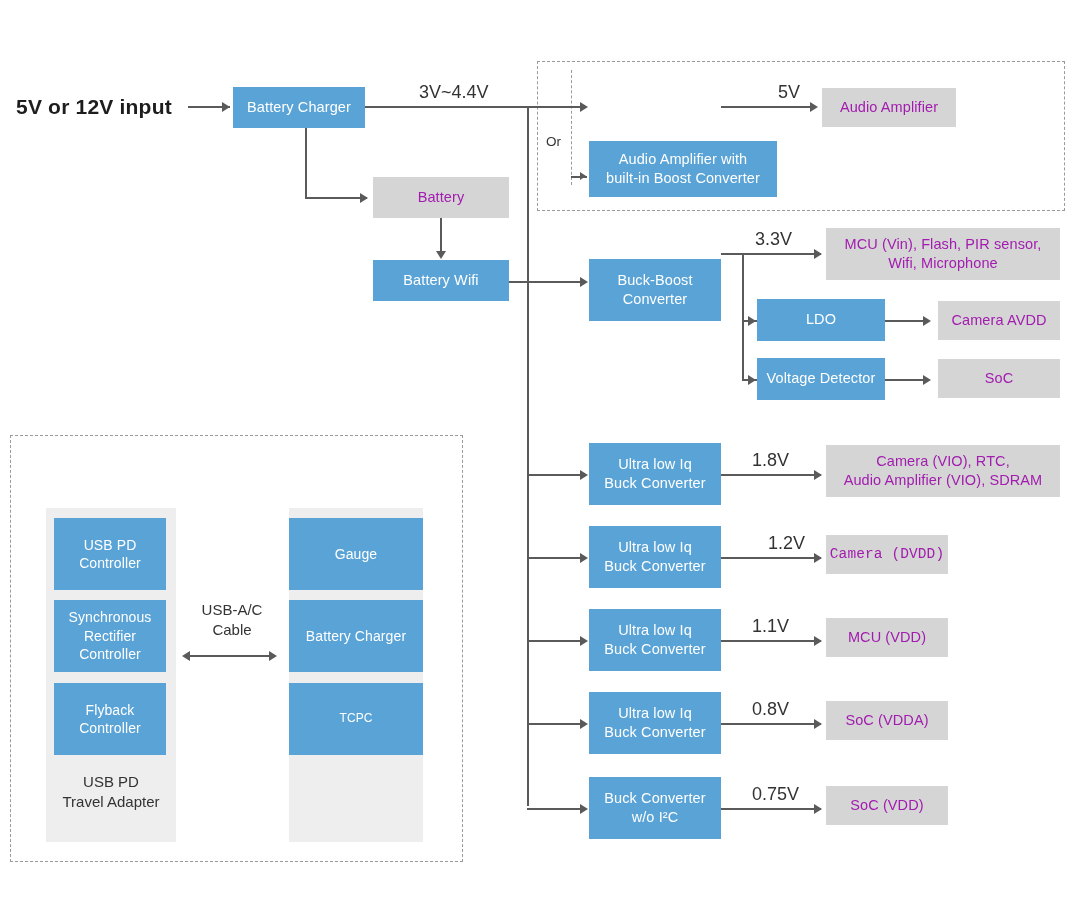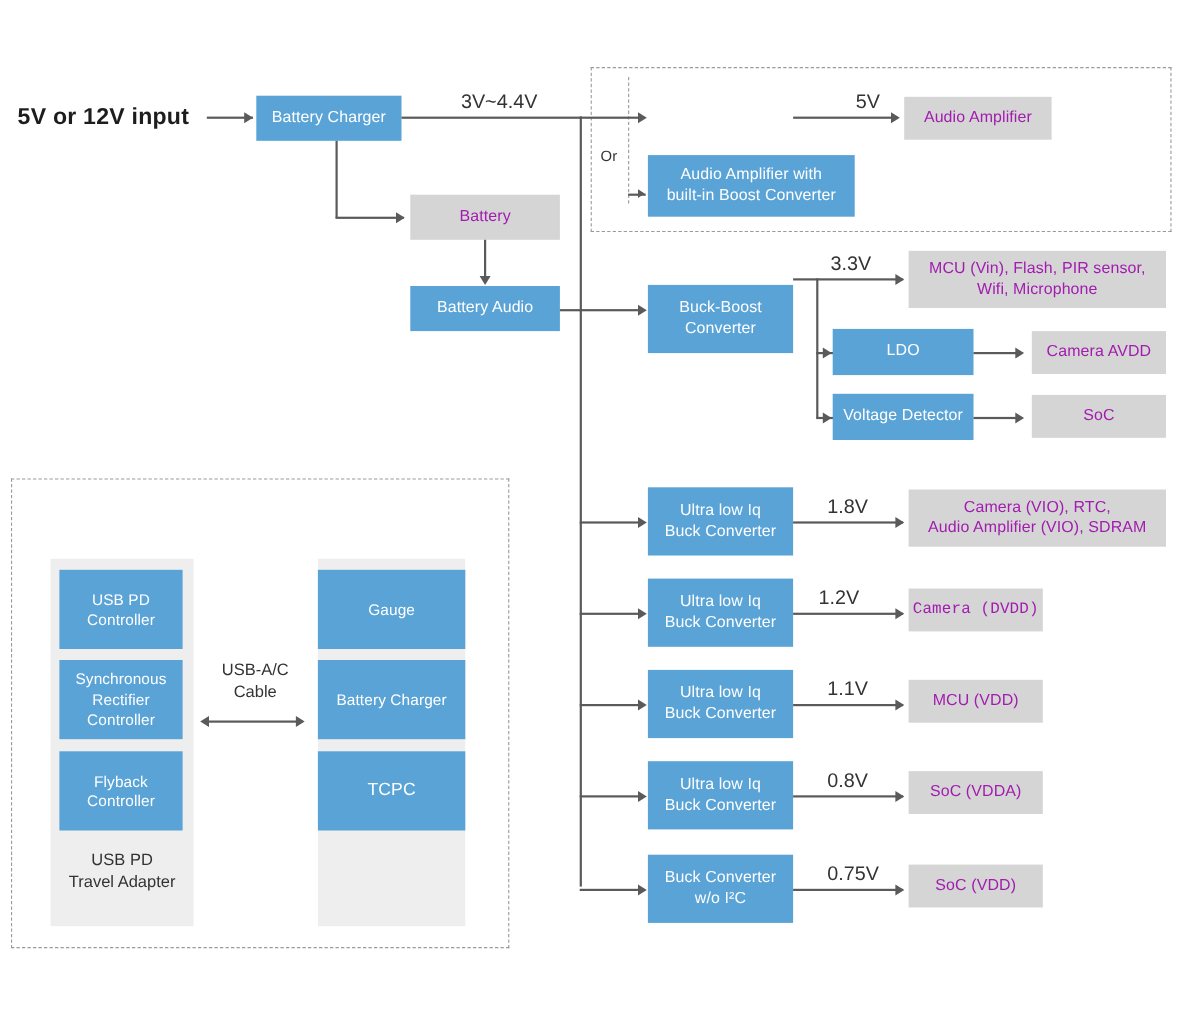--- a/index.html
+++ b/index.html
@@ -116,21 +116,21 @@
 
   <div class="ln ln-v" style="left:305px; top:128px; height:70px;"></div>
   <div class="ln ln-h" style="left:305px; top:197px; width:62px;"></div>
   <div class="arw" style="left:360px; top:193px;"></div>
 
   <div class="blk blk-gray" style="left:373px; top:177px; width:136px; height:41px;">Battery</div>
 
   <div class="ln ln-v" style="left:440px; top:218px; height:36px;"></div>
   <div class="arw arw-down" style="left:436px; top:251px;"></div>
 
-  <div class="blk blk-blue" style="left:373px; top:260px; width:136px; height:41px;">Battery Audio</div>
+  <div class="blk blk-blue" style="left:373px; top:260px; width:136px; height:41px;">Battery Wifi</div>
   <div class="ln ln-h" style="left:509px; top:281px; width:20px;"></div>
 
   <div class="ln ln-v" style="left:527px; top:106px; height:700px;"></div>
 
   <div class="dash" style="left:537px; top:61px; width:528px; height:150px;"></div>
   <div class="dash-v" style="left:571px; top:70px; height:115px;"></div>
   <div class="txt" style="left:546px; top:133px; font-size:13.5px;">Or</div>
 
   <div class="ln ln-h" style="left:527px; top:106px; width:58px;"></div>
   <div class="arw" style="left:580px; top:102px;"></div>
@@ -188,21 +188,21 @@
       <div class="arw" style="left: 814px; top: 470px;"></div>
       <div class="txt" style="left: 752px; top: 449px;">1.8V</div>
       <div class="blk blk-gray txt-center" style="left: 826px; top: 445px; width: 234px; height: 52px; white-space: pre-line;">Camera (VIO), RTC,
 Audio Amplifier (VIO), SDRAM</div>
       <div class="ln ln-h" style="left: 527px; top: 557px; width: 58px;"></div>
       <div class="arw" style="left: 580px; top: 553px;"></div>
       <div class="blk blk-blue txt-center" style="left: 589px; top: 526px; width: 132px; height: 62px; white-space: pre-line;">Ultra low Iq
 Buck Converter</div>
       <div class="ln ln-h" style="left: 721px; top: 557px; width: 100px;"></div>
       <div class="arw" style="left: 814px; top: 553px;"></div>
-      <div class="txt" style="left: 744px; top: 532px;">1.2V</div>
+      <div class="txt" style="left: 768px; top: 532px;">1.2V</div>
       <div class="blk blk-gray txt-center" style="left: 826px; top: 535px; width: 122px; height: 39px; white-space: pre-line; font-family: Liberation Mono, monospace;">Camera (DVDD)</div>
       <div class="ln ln-h" style="left: 527px; top: 640px; width: 58px;"></div>
       <div class="arw" style="left: 580px; top: 636px;"></div>
       <div class="blk blk-blue txt-center" style="left: 589px; top: 609px; width: 132px; height: 62px; white-space: pre-line;">Ultra low Iq
 Buck Converter</div>
       <div class="ln ln-h" style="left: 721px; top: 640px; width: 100px;"></div>
       <div class="arw" style="left: 814px; top: 636px;"></div>
       <div class="txt" style="left: 752px; top: 615px;">1.1V</div>
       <div class="blk blk-gray txt-center" style="left: 826px; top: 618px; width: 122px; height: 39px; white-space: pre-line;">MCU (VDD)</div>
       <div class="ln ln-h" style="left: 527px; top: 723px; width: 58px;"></div>
@@ -233,21 +233,21 @@
   <div class="blk blk-blue txt-center" style="left:54px; top:600px; width:112px; height:72px; white-space:pre-line; font-size:14px;">Synchronous
 Rectifier Controller</div>
   <div class="blk blk-blue txt-center" style="left:54px; top:683px; width:112px; height:72px; white-space:pre-line; font-size:14px;">Flyback
 Controller</div>
 
   <div class="txt txt-center" style="left:46px; top:772px; width:130px; text-align:center; font-size:15px;">USB PD
 Travel Adapter</div>
 
   <div class="blk blk-blue txt-center" style="left:289px; top:518px; width:134px; height:72px; white-space:pre-line; font-size:14px;">Gauge</div>
   <div class="blk blk-blue txt-center" style="left:289px; top:600px; width:134px; height:72px; white-space:pre-line; font-size:14px;">Battery Charger</div>
-  <div class="blk blk-blue txt-center" style="left:289px; top:683px; width:134px; height:72px; white-space:pre-line; font-size:16px;">TCPC</div>
+  <div class="blk blk-blue txt-center" style="left:289px; top:683px; width:134px; height:72px; white-space:pre-line; font-size:12px;">TCPC</div>
 
   <div class="txt txt-center" style="left:186px; top:600px; width:92px; text-align:center; font-size:15px;">USB-A/C
 Cable</div>
   <div class="ln ln-h" style="left:190px; top:655px; width:84px;"></div>
   <div class="arw arw-left" style="left:182px; top:651px;"></div>
   <div class="arw" style="left:269px; top:651px;"></div>
 
 </div>
 
 </body></html>

